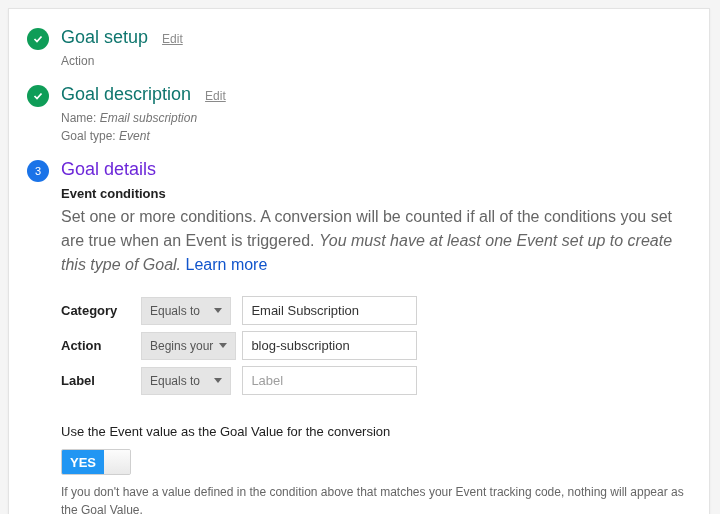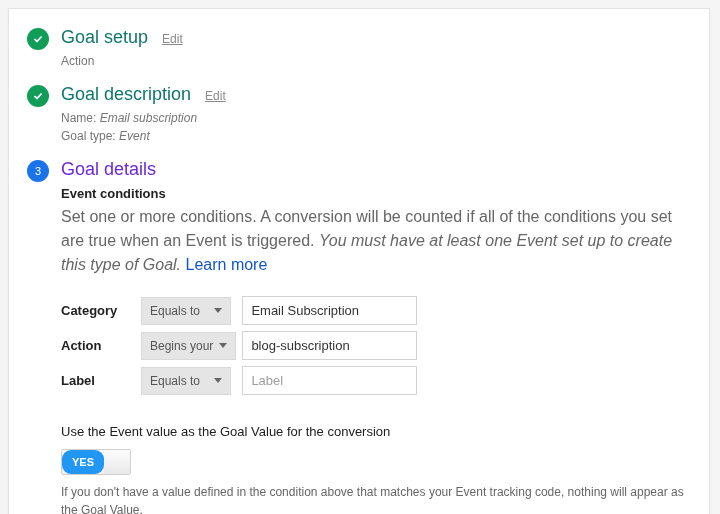--- a/index.html
+++ b/index.html
@@ -123,26 +123,25 @@
     border: 1px solid #cfcfcf;
     border-radius: 2px;
     overflow: hidden;
     cursor: pointer;
     background: linear-gradient(#fcfcfc,#efefef);
   }
   .toggle .on {
     width: 42px;
     background: #2196f3;
     color: #fff;
-    font-size: 11px;
+    font-size: 13px;
     font-weight: bold;
     display: flex;
     align-items: center;
     justify-content: center;
-    border-radius: 9px;
   }
   .toggle .off {
     flex: 1;
     background: linear-gradient(#fcfcfc,#e9e9e9);
   }
   .gv-desc {
     font-size: 12px;
     color: #666;
     line-height: 1.5;
   }

